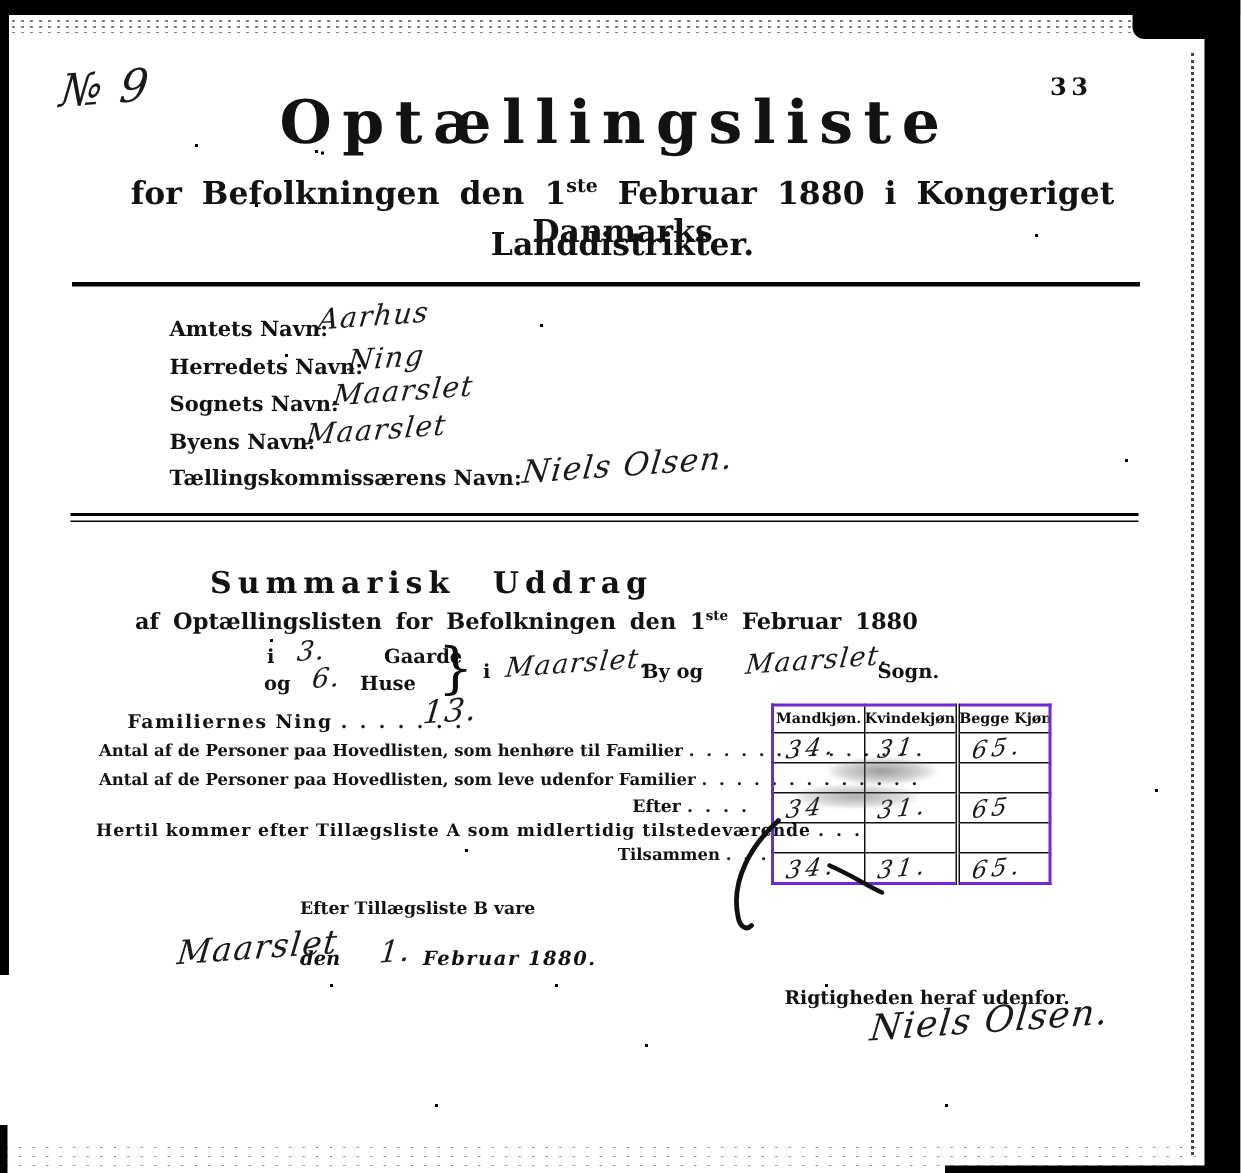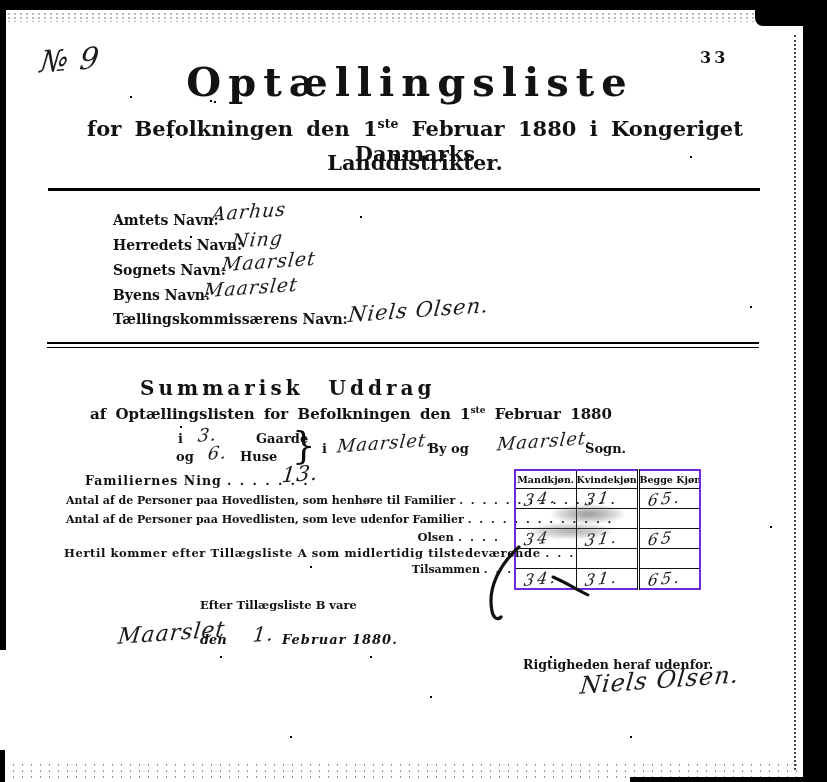--- a/index.html
+++ b/index.html
@@ -104,21 +104,21 @@
   <div class="abs hw" style="left:497px;top:430px;font-size:18px;">Maarslet.</div>
   <div class="abs printed" style="left:585px;top:441px;font-size:13px;">Sogn.</div>
 
   <div class="abs printed" style="left:85px;top:473px;font-size:12.5px;letter-spacing:1px;"><span>Familiernes Ning</span> <span class="leader">. . . . . . .</span></div>
   <div class="abs hw" style="left:282px;top:462px;font-size:21px;">13.</div>
 
   <div class="abs printed" style="left:66px;top:494px;font-size:11px;width:450px;white-space:nowrap;"><span>Antal af de Personer paa Hovedlisten, som henhøre til Familier</span> <span class="leader">. . . . . . . . . . . . . .</span></div>
 
   <div class="abs printed" style="left:66px;top:513px;font-size:11px;width:450px;white-space:nowrap;"><span>Antal af de Personer paa Hovedlisten, som leve udenfor Familier</span> <span class="leader">. . . . . . . . . . . . .</span></div>
 
-  <div class="abs printed" style="left:370px;top:530px;width:130px;text-align:right;font-size:11.5px;"><span>Olsen</span> <span class="leader">. . . .</span></div>
+  <div class="abs printed" style="left:370px;top:530px;width:130px;text-align:right;font-size:11.5px;"><span>Efter</span> <span class="leader">. . . .</span></div>
 
   <div class="abs printed" style="left:64px;top:546px;font-size:11.5px;letter-spacing:.6px;white-space:nowrap;"><span>Hertil kommer efter Tillægsliste A som midlertidig tilstedeværende</span> <span class="leader">. . .</span></div>
 
   <div class="abs printed" style="left:380px;top:563px;width:133px;text-align:right;font-size:11px;"><span>Tilsammen</span> <span class="leader">. . .</span></div>
 
   <table id="count-table" class="abs" style="left:514px;top:469px;width:185px;border:2px solid #6d28d9;">
     <colgroup>
         <col style="width:61px">
         <col style="width:62px">
         <col style="width:62px">

